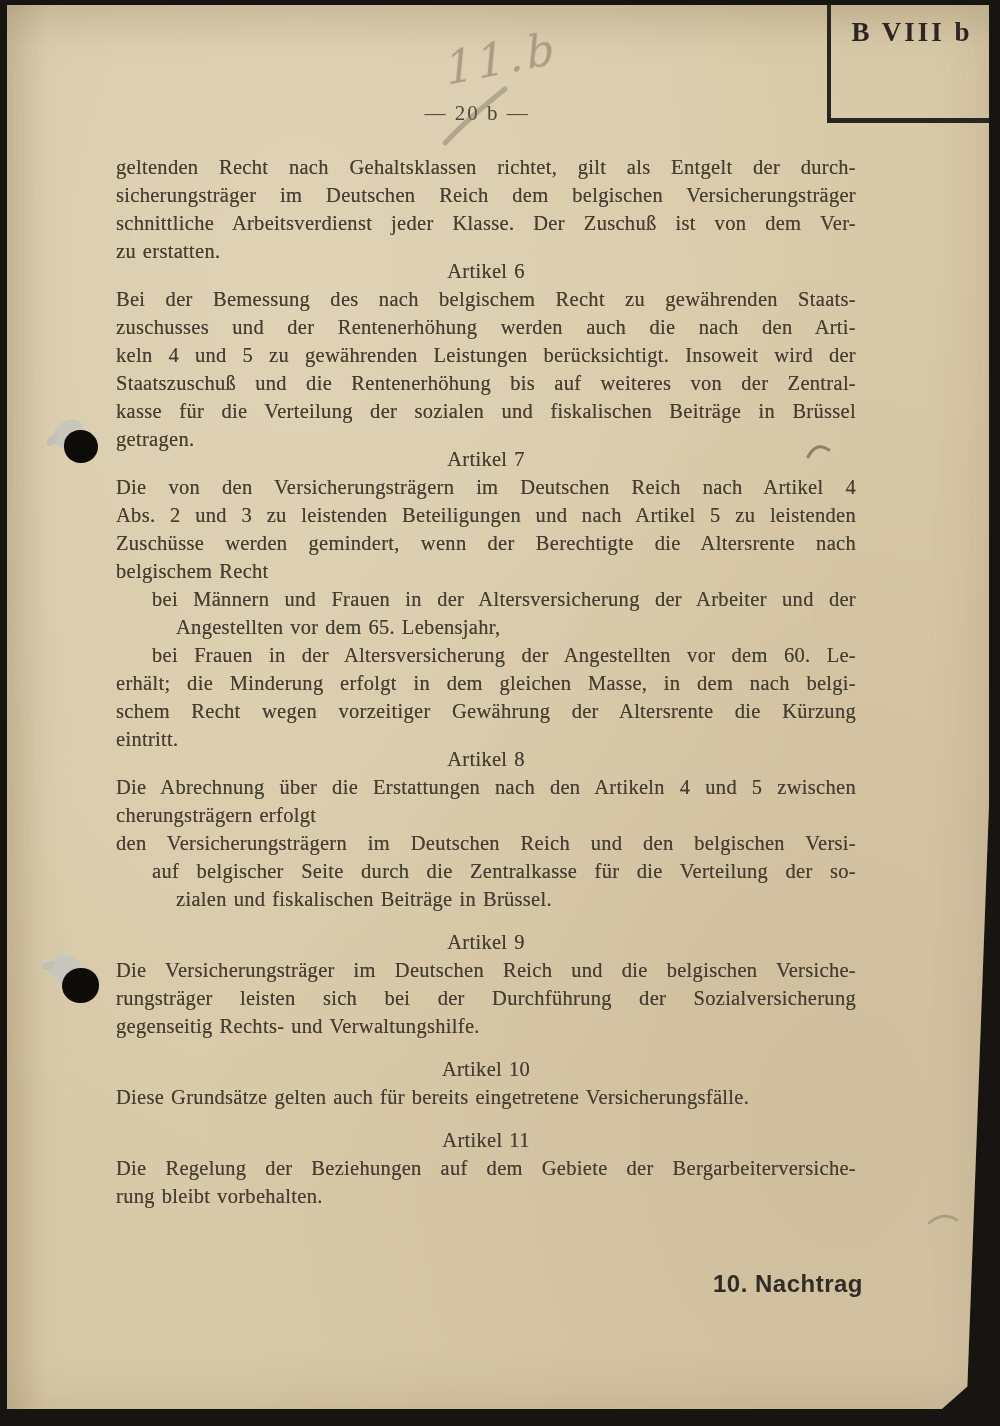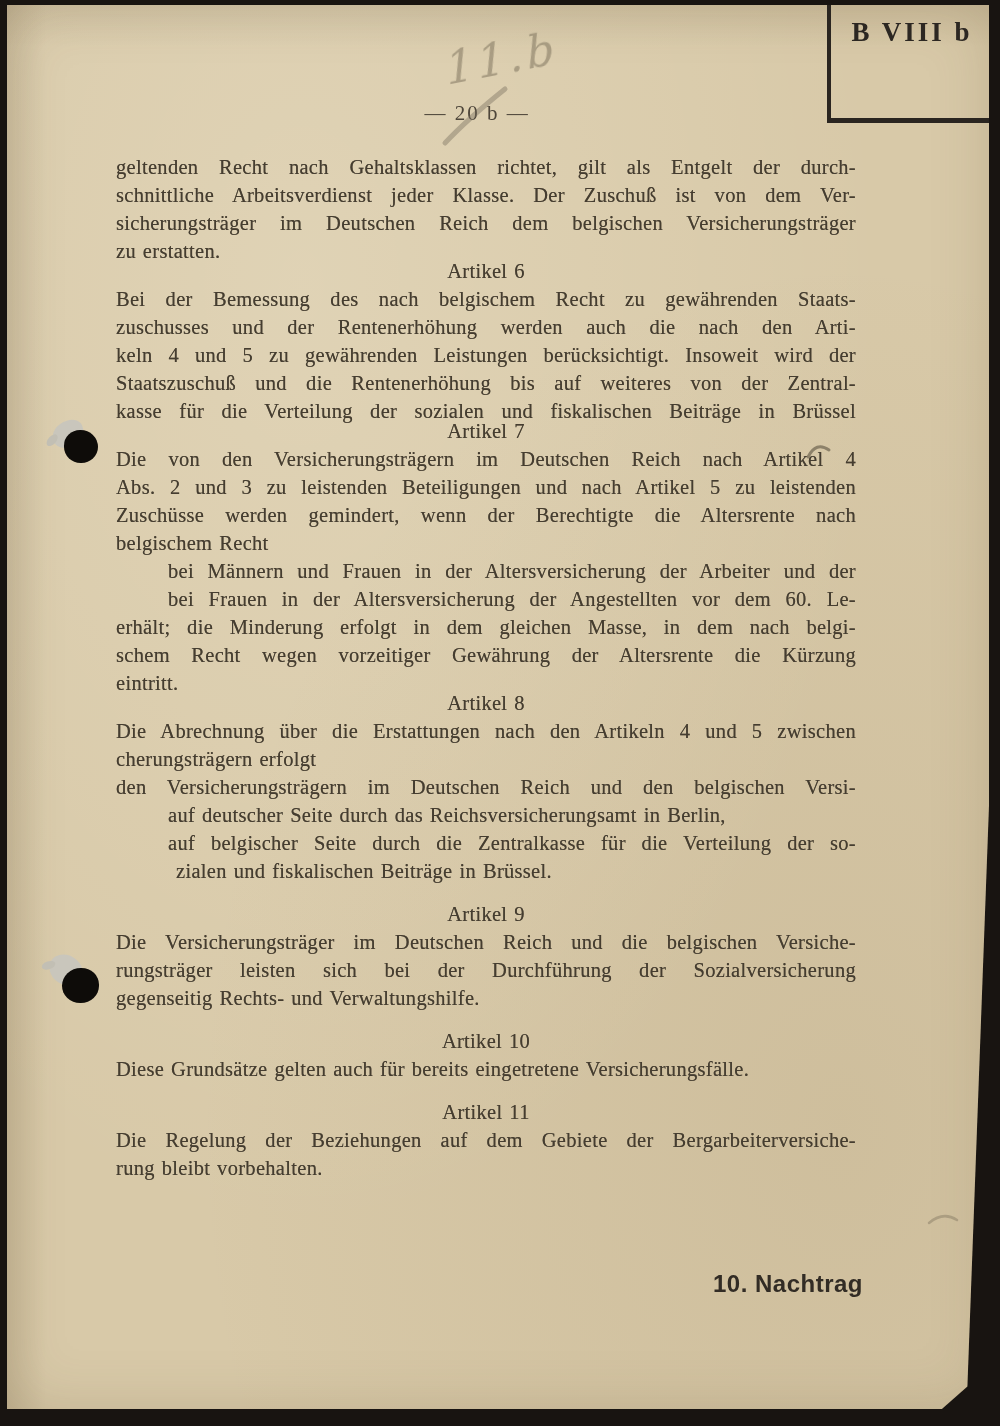--- a/index.html
+++ b/index.html
@@ -50,21 +50,21 @@
   .text-flow{
     position:absolute;left:109px;top:148px;width:740px;
     color:#453d30;
     font-size:20.5px;
     letter-spacing:0.3px;
     word-spacing:1.5px;
     text-shadow:0 0 0.5px rgba(69,61,48,0.65);
   }
   .tl{height:28px;line-height:28px;white-space:nowrap;}
   .tl.j{text-align:justify;text-align-last:justify;white-space:normal;height:28px;overflow:visible;}
-  .tl.i1{margin-left:52px;}
+  .tl.i1{margin-left:36px;}
   .tl.i2{margin-left:60px;}
   .tl.hd{text-align:right;text-align-last:center;margin-top:-8px;white-space:normal;}
   .tl.hd.loose{margin-top:15px;}
   .footer-sig{
     position:absolute;left:100px;top:1265px;width:756px;
     text-align:right;
     font-family:"Liberation Sans", sans-serif;
     font-weight:bold;font-size:24px;color:#322c25;
     letter-spacing:0.5px;
   }
@@ -93,44 +93,45 @@
 
     <path d="M438 138 C455 120 478 100 498 84" stroke="rgba(120,110,92,0.42)" stroke-width="5" fill="none" stroke-linecap="round"></path>
 
     <path d="M801 452 Q809 436 822 445" stroke="rgba(110,100,80,0.7)" stroke-width="3" fill="none" stroke-linecap="round"></path>
 
     <path d="M922 1218 Q936 1206 950 1215" stroke="rgba(128,117,95,0.45)" stroke-width="2.5" fill="none" stroke-linecap="round"></path>
   </svg>
 
   <div class="text-flow" id="text-flow">
       <div class="tl j">geltenden Recht nach Gehaltsklassen richtet, gilt als Entgelt der durch-</div>
+      <div class="tl j">sicherungsträger im Deutschen Reich dem belgischen Versicherungsträger</div>
       <div class="tl j">schnittliche Arbeitsverdienst jeder Klasse. Der Zuschuß ist von dem Ver-</div>
-      <div class="tl j">sicherungsträger im Deutschen Reich dem belgischen Versicherungsträger</div>
       <div class="tl">zu erstatten.</div>
       <div class="tl hd">Artikel 6</div>
       <div class="tl j">Bei der Bemessung des nach belgischem Recht zu gewährenden Staats-</div>
       <div class="tl j">zuschusses und der Rentenerhöhung werden auch die nach den Arti-</div>
       <div class="tl j">keln 4 und 5 zu gewährenden Leistungen berücksichtigt. Insoweit wird der</div>
       <div class="tl j">Staatszuschuß und die Rentenerhöhung bis auf weiteres von der Zentral-</div>
       <div class="tl j">kasse für die Verteilung der sozialen und fiskalischen Beiträge in Brüssel</div>
+      <div class="tl">getragen.</div>
       <div class="tl hd">Artikel 7</div>
       <div class="tl j">Die von den Versicherungsträgern im Deutschen Reich nach Artikel 4</div>
       <div class="tl j">Abs. 2 und 3 zu leistenden Beteiligungen und nach Artikel 5 zu leistenden</div>
       <div class="tl j">Zuschüsse werden gemindert, wenn der Berechtigte die Altersrente nach</div>
       <div class="tl">belgischem Recht</div>
       <div class="tl j i1">bei Männern und Frauen in der Altersversicherung der Arbeiter und der</div>
+      <div class="tl i2">Angestellten vor dem 65. Lebensjahr,</div>
       <div class="tl j i1">bei Frauen in der Altersversicherung der Angestellten vor dem 60. Le-</div>
       <div class="tl j">erhält; die Minderung erfolgt in dem gleichen Masse, in dem nach belgi-</div>
       <div class="tl j">schem Recht wegen vorzeitiger Gewährung der Altersrente die Kürzung</div>
       <div class="tl">eintritt.</div>
       <div class="tl hd">Artikel 8</div>
       <div class="tl j">Die Abrechnung über die Erstattungen nach den Artikeln 4 und 5 zwischen</div>
       <div class="tl">cherungsträgern erfolgt</div>
       <div class="tl j">den Versicherungsträgern im Deutschen Reich und den belgischen Versi-</div>
-      <div class="tl i1">auf deutscher Seite durch das Reichsversicherungsamt in Berlin,</div>
       <div class="tl j i1">auf belgischer Seite durch die Zentralkasse für die Verteilung der so-</div>
       <div class="tl i2">zialen und fiskalischen Beiträge in Brüssel.</div>
       <div class="tl hd loose">Artikel 9</div>
       <div class="tl j">Die Versicherungsträger im Deutschen Reich und die belgischen Versiche-</div>
       <div class="tl j">rungsträger leisten sich bei der Durchführung der Sozialversicherung</div>
       <div class="tl">gegenseitig Rechts- und Verwaltungshilfe.</div>
       <div class="tl hd loose">Artikel 10</div>
       <div class="tl">Diese Grundsätze gelten auch für bereits eingetretene Versicherungsfälle.</div>
       <div class="tl hd loose">Artikel 11</div>
       <div class="tl j">Die Regelung der Beziehungen auf dem Gebiete der Bergarbeiterversiche-</div>

